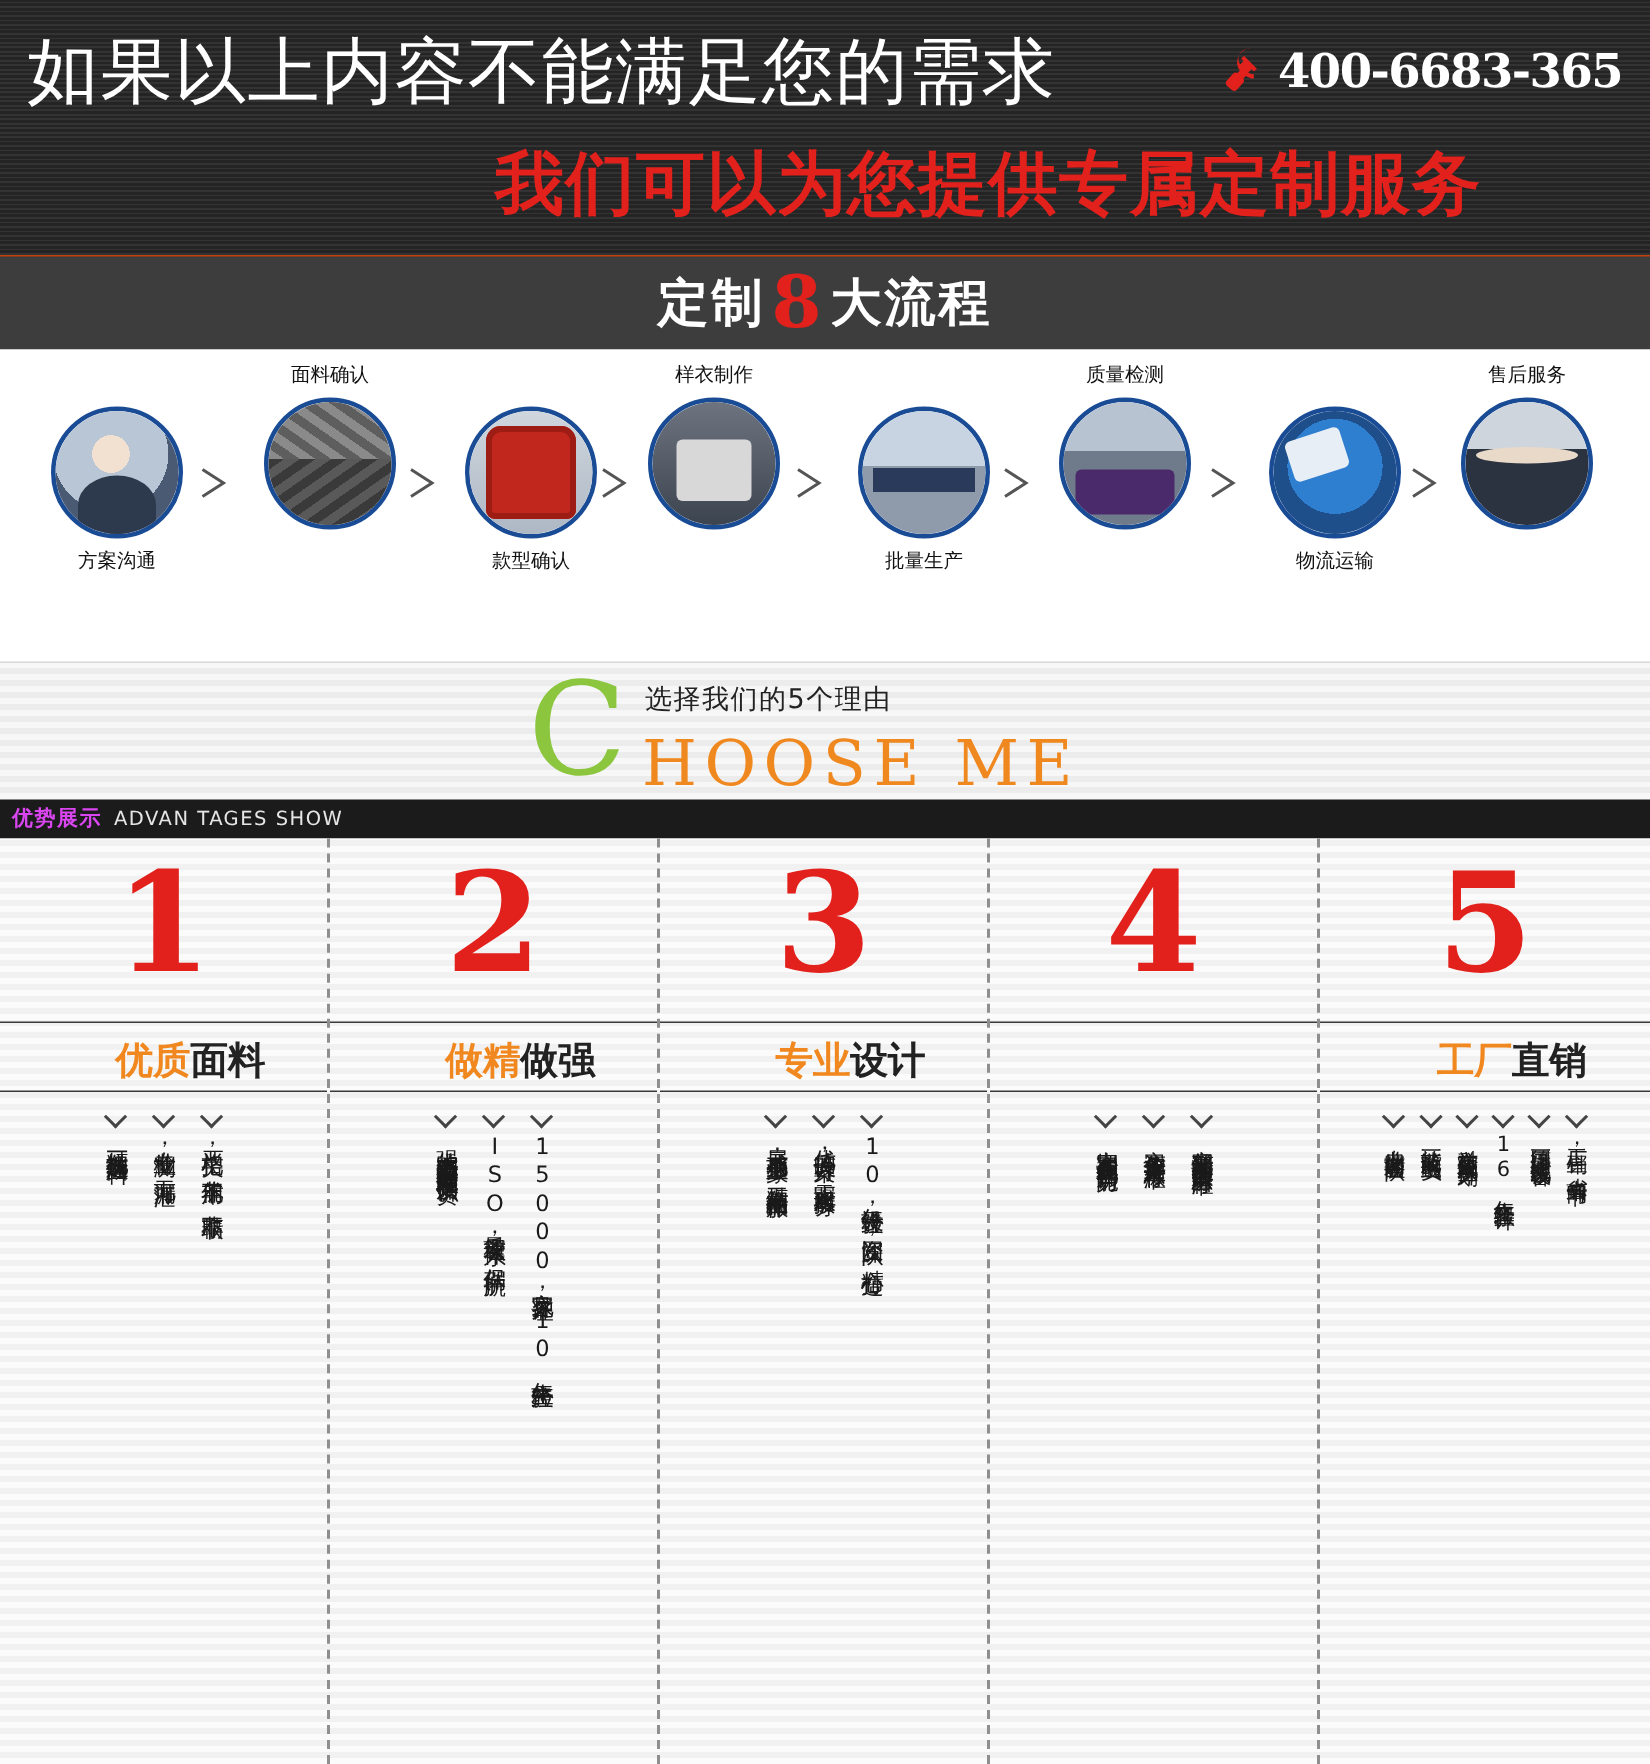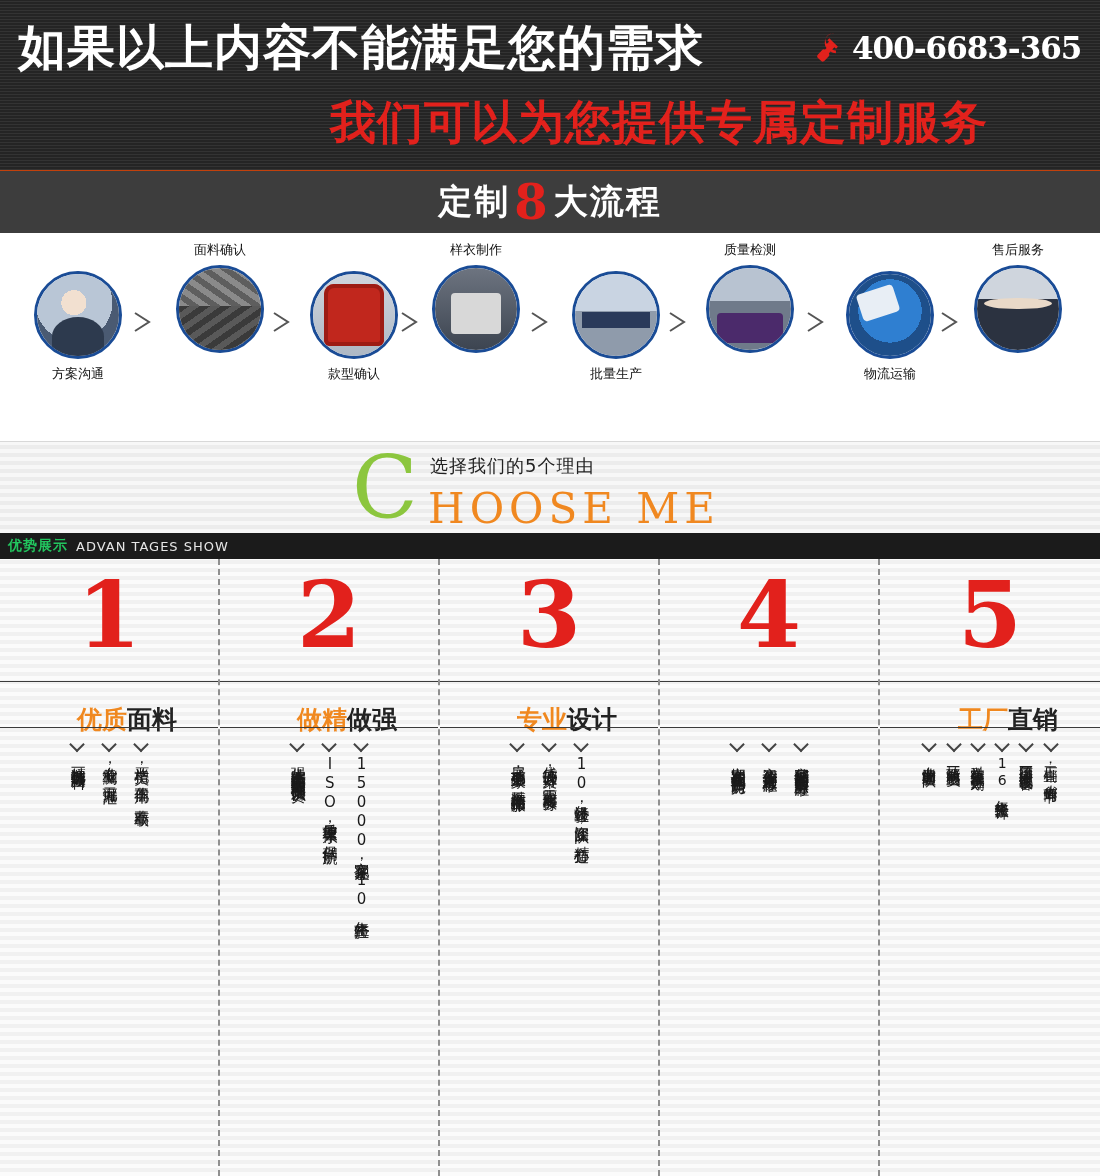--- a/index.html
+++ b/index.html
@@ -19,32 +19,31 @@
     background:
       repeating-linear-gradient(0deg, #333 0px, #333 1px, #242424 1px, #242424 3px),
       #2b2b2b;
     overflow: hidden;
   }
   .banner-line1 {
     position: absolute;
     left: 18px;
     top: 16px;
     font-size: 48px;
-    font-weight: bold;
+    font-weight: normal;
     color: #ffffff;
     letter-spacing: 1px;
     white-space: nowrap;
     font-family: "DejaVu Sans", "Liberation Sans", sans-serif;
   }
   .phone-wrap {
     position: absolute;
     left: 812px;
     top: 30px;
     display: flex;
-    align-items: center;
     gap: 6px;
   }
   .phone-icon {
     width: 34px;
     height: 34px;
     color: #e2211c;
     display: block;
   }
   .phone-num {
     font-size: 31px;
@@ -188,21 +187,21 @@
   .adv-bar {
     position: relative;
     width: 1100px;
     height: 26px;
     background: #1b1b1b;
     display: flex;
     align-items: center;
     padding-left: 8px;
     gap: 8px;
   }
-  .adv-cn { font-size: 14px; color: #22c55e; font-weight: bold; letter-spacing: 1px; }
+  .adv-cn { font-size: 14px; color: #d946ef; font-weight: bold; letter-spacing: 1px; }
   .adv-en { font-size: 13px; color: #e6e6e6; letter-spacing: 1px; }
 
   
   .reasons {
     position: relative;
     width: 1100px;
     height: 617px;
     background: repeating-linear-gradient(0deg,#fbfbfb 0 4px,#f1f1f1 4px 8px);
     display: flex;
   }
@@ -227,21 +226,21 @@
   }
   .col-rule {
     position: absolute;
     top: 122px;
     left: 0;
     width: 100%;
     border-top: 1px solid #3a3a3a;
   }
   .col-title {
     position: absolute;
-    top: 144px;
+    top: 131px;
     left: 0;
     width: 100%;
     text-align: center;
     font-size: 25px;
     font-weight: bold;
     color: #222;
     white-space: nowrap;
     padding-left: 36px;
   }
   .col-title .hl { color: #f0881f; }

